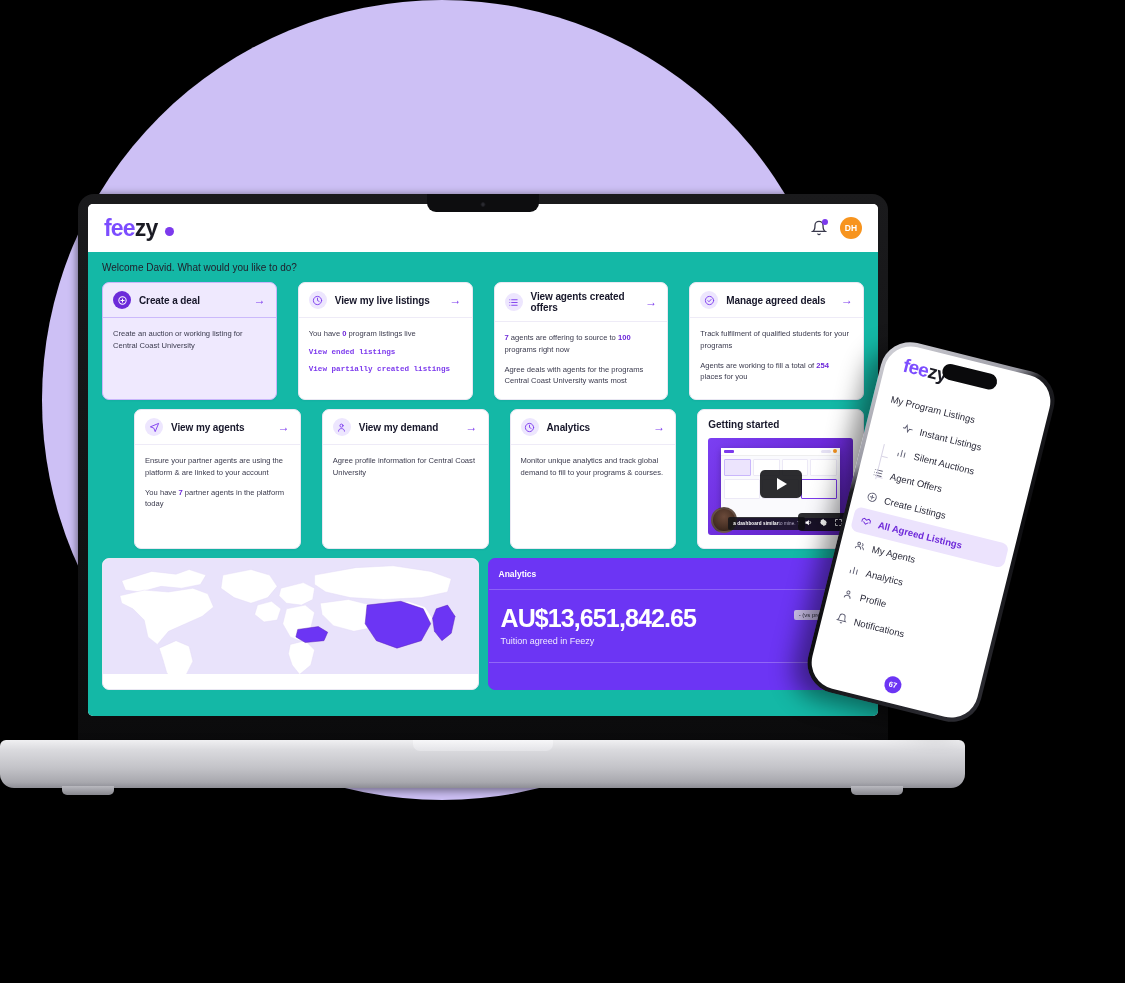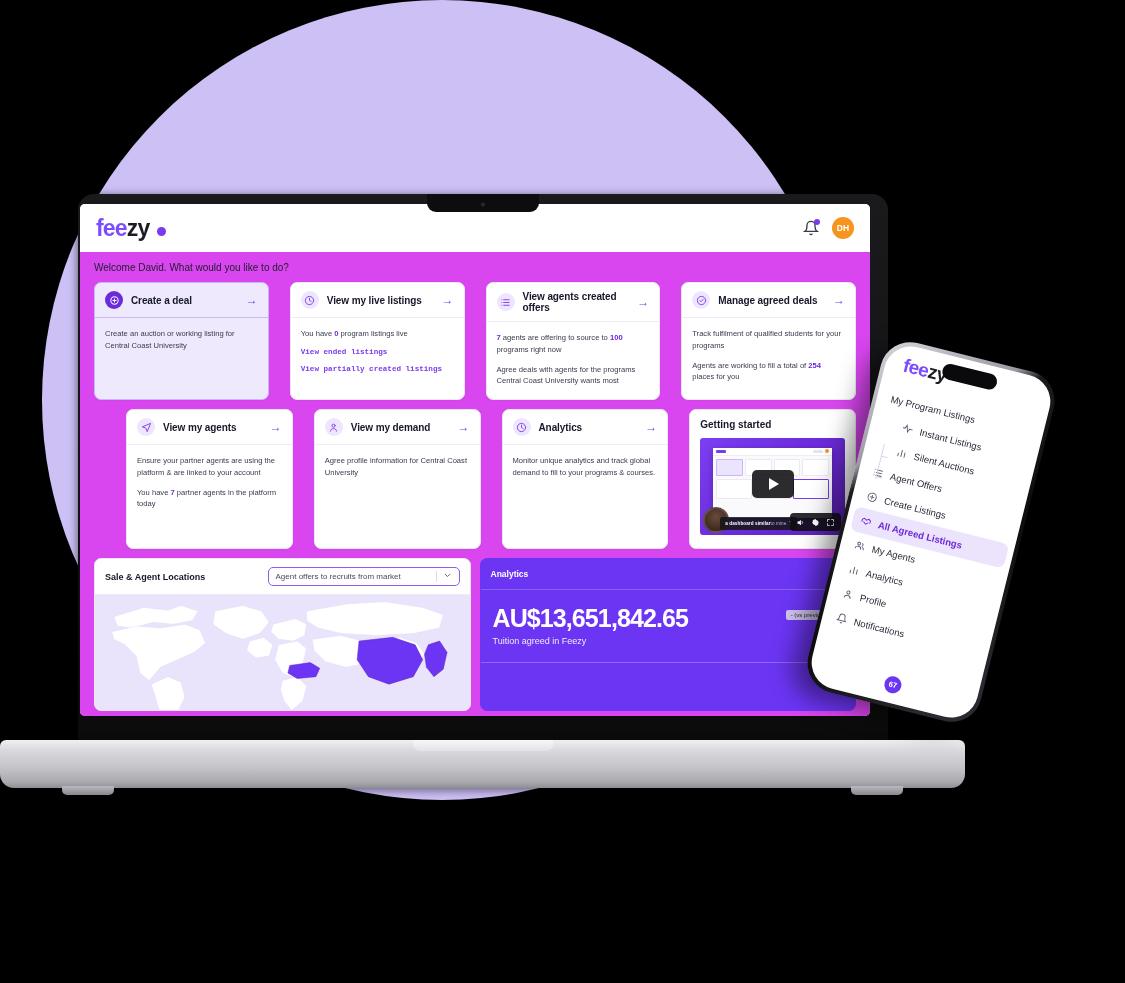--- a/index.html
+++ b/index.html
@@ -30,21 +30,21 @@
     position: absolute; left: 50%; top: 0; transform: translateX(-50%);
     width: 112px; height: 18px; background: #0d0d0f;
     border-radius: 0 0 9px 9px; z-index: 6;
   }
   .notch-cam {
     position: absolute; left: 50%; top: 8px; transform: translateX(-50%);
     width: 5px; height: 5px; border-radius: 50%;
     background: #2a2a30; border: 1px solid #1b1b20;
   }
   .screen {
-    position: absolute; left: 2px; top: 10px;
+    position: absolute; left: 10px; top: 10px;
     width: 790px; height: 512px;
     background: #f6f6fb; border-radius: 5px; overflow: hidden;
   }
 
   .laptop-base {
     position: absolute; left: 0px; top: 740px;
     width: 965px; height: 48px;
     background: linear-gradient(180deg,#f0f0f2 0%,#d9d9dd 22%,#c3c3c8 58%,#a8a8ae 88%,#8e8e95 100%);
     border-radius: 6px 6px 14px 14px;
     box-shadow: 0 3px 8px rgba(0,0,0,.45);
@@ -76,21 +76,21 @@
   .bell svg { width:16px; height:16px; }
   .bell-dot { position:absolute; right:-1px; top:-1px; width:6px; height:6px;
     border-radius:50%; background:#7c3aed; }
   .avatar {
     width: 22px; height: 22px; border-radius: 50%; background: #f7941e;
     color: #fff; font-size: 8.5px; font-weight: 700;
     display: flex; align-items: center; justify-content: center; letter-spacing: .2px;
   }
 
   
-  .app-body { padding: 10px 14px 0 14px; background: #d946ef; height: 464px; }
+  .app-body { padding: 10px 14px 0 14px; background: #14b8a6; height: 464px; }
   .welcome { font-size: 10px; color: #20202c; margin-bottom: 9px; font-weight: 500; }
 
   .grid { display: grid; grid-template-columns: repeat(4, 1fr); gap: 21px; }
 
   .card {
     background: #fff; border: 1px solid #e9e7f2; border-radius: 7px;
     overflow: hidden; box-shadow: 0 1px 2px rgba(30,20,70,.05);
   }
   .card.accent { background: #efe9fe; border-color: #c9b6fb; }
   .card-head {
@@ -454,32 +454,20 @@
                     </svg>
                 </div>
               </div>
             </div>
           </div>
         </div>
 
         <div class="bottom">
 
           <div class="panel">
-            <div class="panel-head">
-              <div class="panel-title">Sale &amp; Agent Locations</div>
-              <div class="select">
-                <span>Agent offers to recruits from market</span>
-                <div class="sep"></div>
-                <div class="chev">
-                  <svg viewBox="0 0 24 24" width="9" height="9" fill="none" stroke="#55556a" stroke-width="2.4" stroke-linecap="round">
-                      <path d="M6 9l6 6 6-6"></path>
-                    </svg>
-                </div>
-              </div>
-            </div>
             <div class="map">
               <svg viewBox="0 0 400 150" preserveAspectRatio="xMidYMid slice">
                 <g fill="#ffffff" stroke="#e2dbf7" stroke-width="0.5">
                   <path d="M20 32 L52 22 L78 25 L92 20 L110 26 L104 36 L84 40 L62 38 L40 44 L24 42 Z"></path>
                   <path d="M18 48 L44 42 L70 44 L96 40 L112 46 L118 60 L106 70 L88 78 L70 86 L58 100 L48 92 L44 74 L32 62 L20 56 Z"></path>
                   <path d="M60 104 L78 96 L92 102 L96 118 L88 134 L76 142 L68 130 L64 116 Z"></path>
                   <path d="M128 26 L158 20 L178 26 L186 38 L176 50 L158 56 L140 50 L126 40 Z"></path>
                   <path d="M165 58 L180 54 L190 62 L186 74 L172 76 L162 68 Z"></path>
                   <path d="M190 40 L214 34 L226 40 L224 52 L212 58 L196 56 L188 48 Z"></path>
                   <path d="M196 62 L216 58 L226 66 L222 82 L210 96 L200 92 L192 78 Z"></path>

